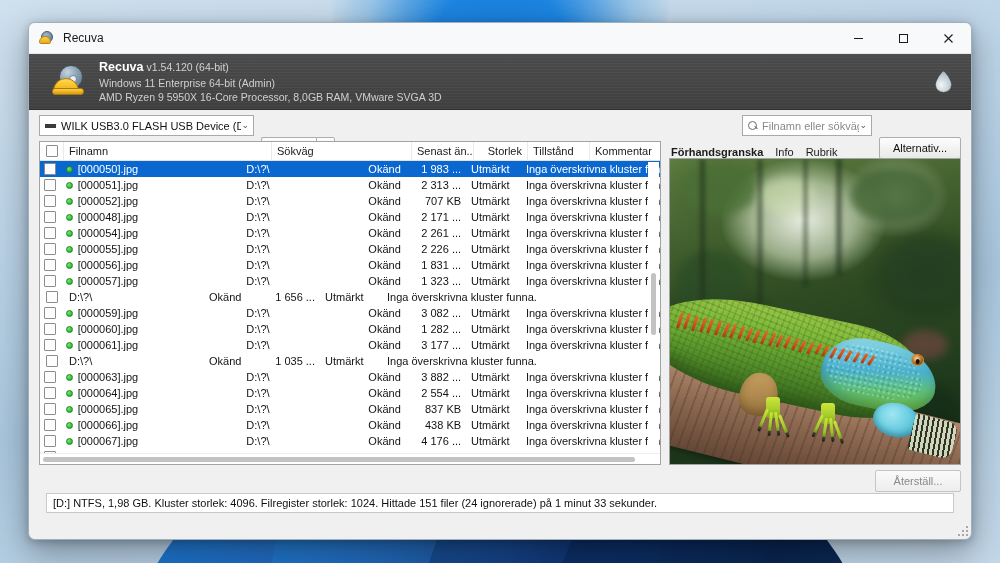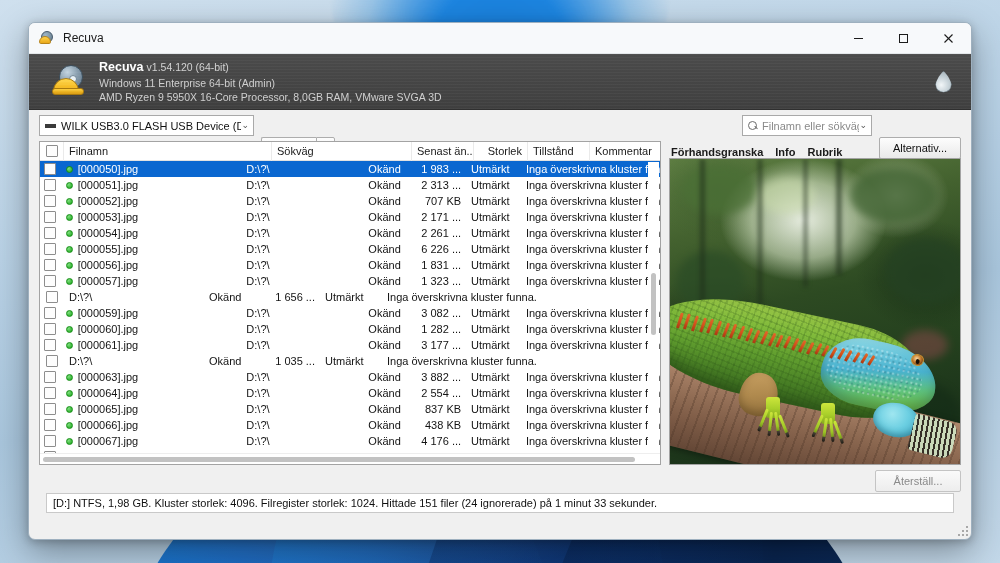--- a/index.html
+++ b/index.html
@@ -355,21 +355,21 @@
   }
   #prevtabs {
     height: 17px;
     display: flex; align-items: flex-end;
     gap: 12px;
     font-size: 11px;
     color: #1a1a1a;
     flex: 0 0 auto;
     padding-left: 2px;
   }
-  #prevtabs .tab { cursor: default; white-space: nowrap; font-weight: bold; }
+  #prevtabs .tab { cursor: default; white-space: nowrap; }
   #prevtabs .tab.active { font-weight: bold; }
   #prevbox {
     flex: 1 1 auto;
     background: #ffffff;
     border: 1px solid #a3a3a3;
     position: relative;
     overflow: hidden;
     min-height: 0;
     display: flex; align-items: center; justify-content: center;
   }
@@ -715,21 +715,21 @@
               <div class="cell col-size">707 KB</div>
               <div class="cell col-state">Utmärkt</div>
               <div class="cell col-comment">Inga överskrivna kluster funna.</div>
             </div>
             <div class="row">
               <div class="cell cb">
                 <span class="chk"></span>
               </div>
               <div class="cell col-name">
                 <span class="dot"></span>
-                <span>[000053].jpg</span>
+                <span>[000048].jpg</span>
               </div>
               <div class="cell col-path">D:\?\</div>
               <div class="cell col-mod">Okänd</div>
               <div class="cell col-size">2 171 ...</div>
               <div class="cell col-state">Utmärkt</div>
               <div class="cell col-comment">Inga överskrivna kluster funna.</div>
             </div>
             <div class="row">
               <div class="cell cb">
                 <span class="chk"></span>
@@ -747,21 +747,21 @@
             <div class="row">
               <div class="cell cb">
                 <span class="chk"></span>
               </div>
               <div class="cell col-name">
                 <span class="dot"></span>
                 <span>[000055].jpg</span>
               </div>
               <div class="cell col-path">D:\?\</div>
               <div class="cell col-mod">Okänd</div>
-              <div class="cell col-size">6 226 ...</div>
+              <div class="cell col-size">2 226 ...</div>
               <div class="cell col-state">Utmärkt</div>
               <div class="cell col-comment">Inga överskrivna kluster funna.</div>
             </div>
             <div class="row">
               <div class="cell cb">
                 <span class="chk"></span>
               </div>
               <div class="cell col-name">
                 <span class="dot"></span>
                 <span>[000056].jpg</span>

